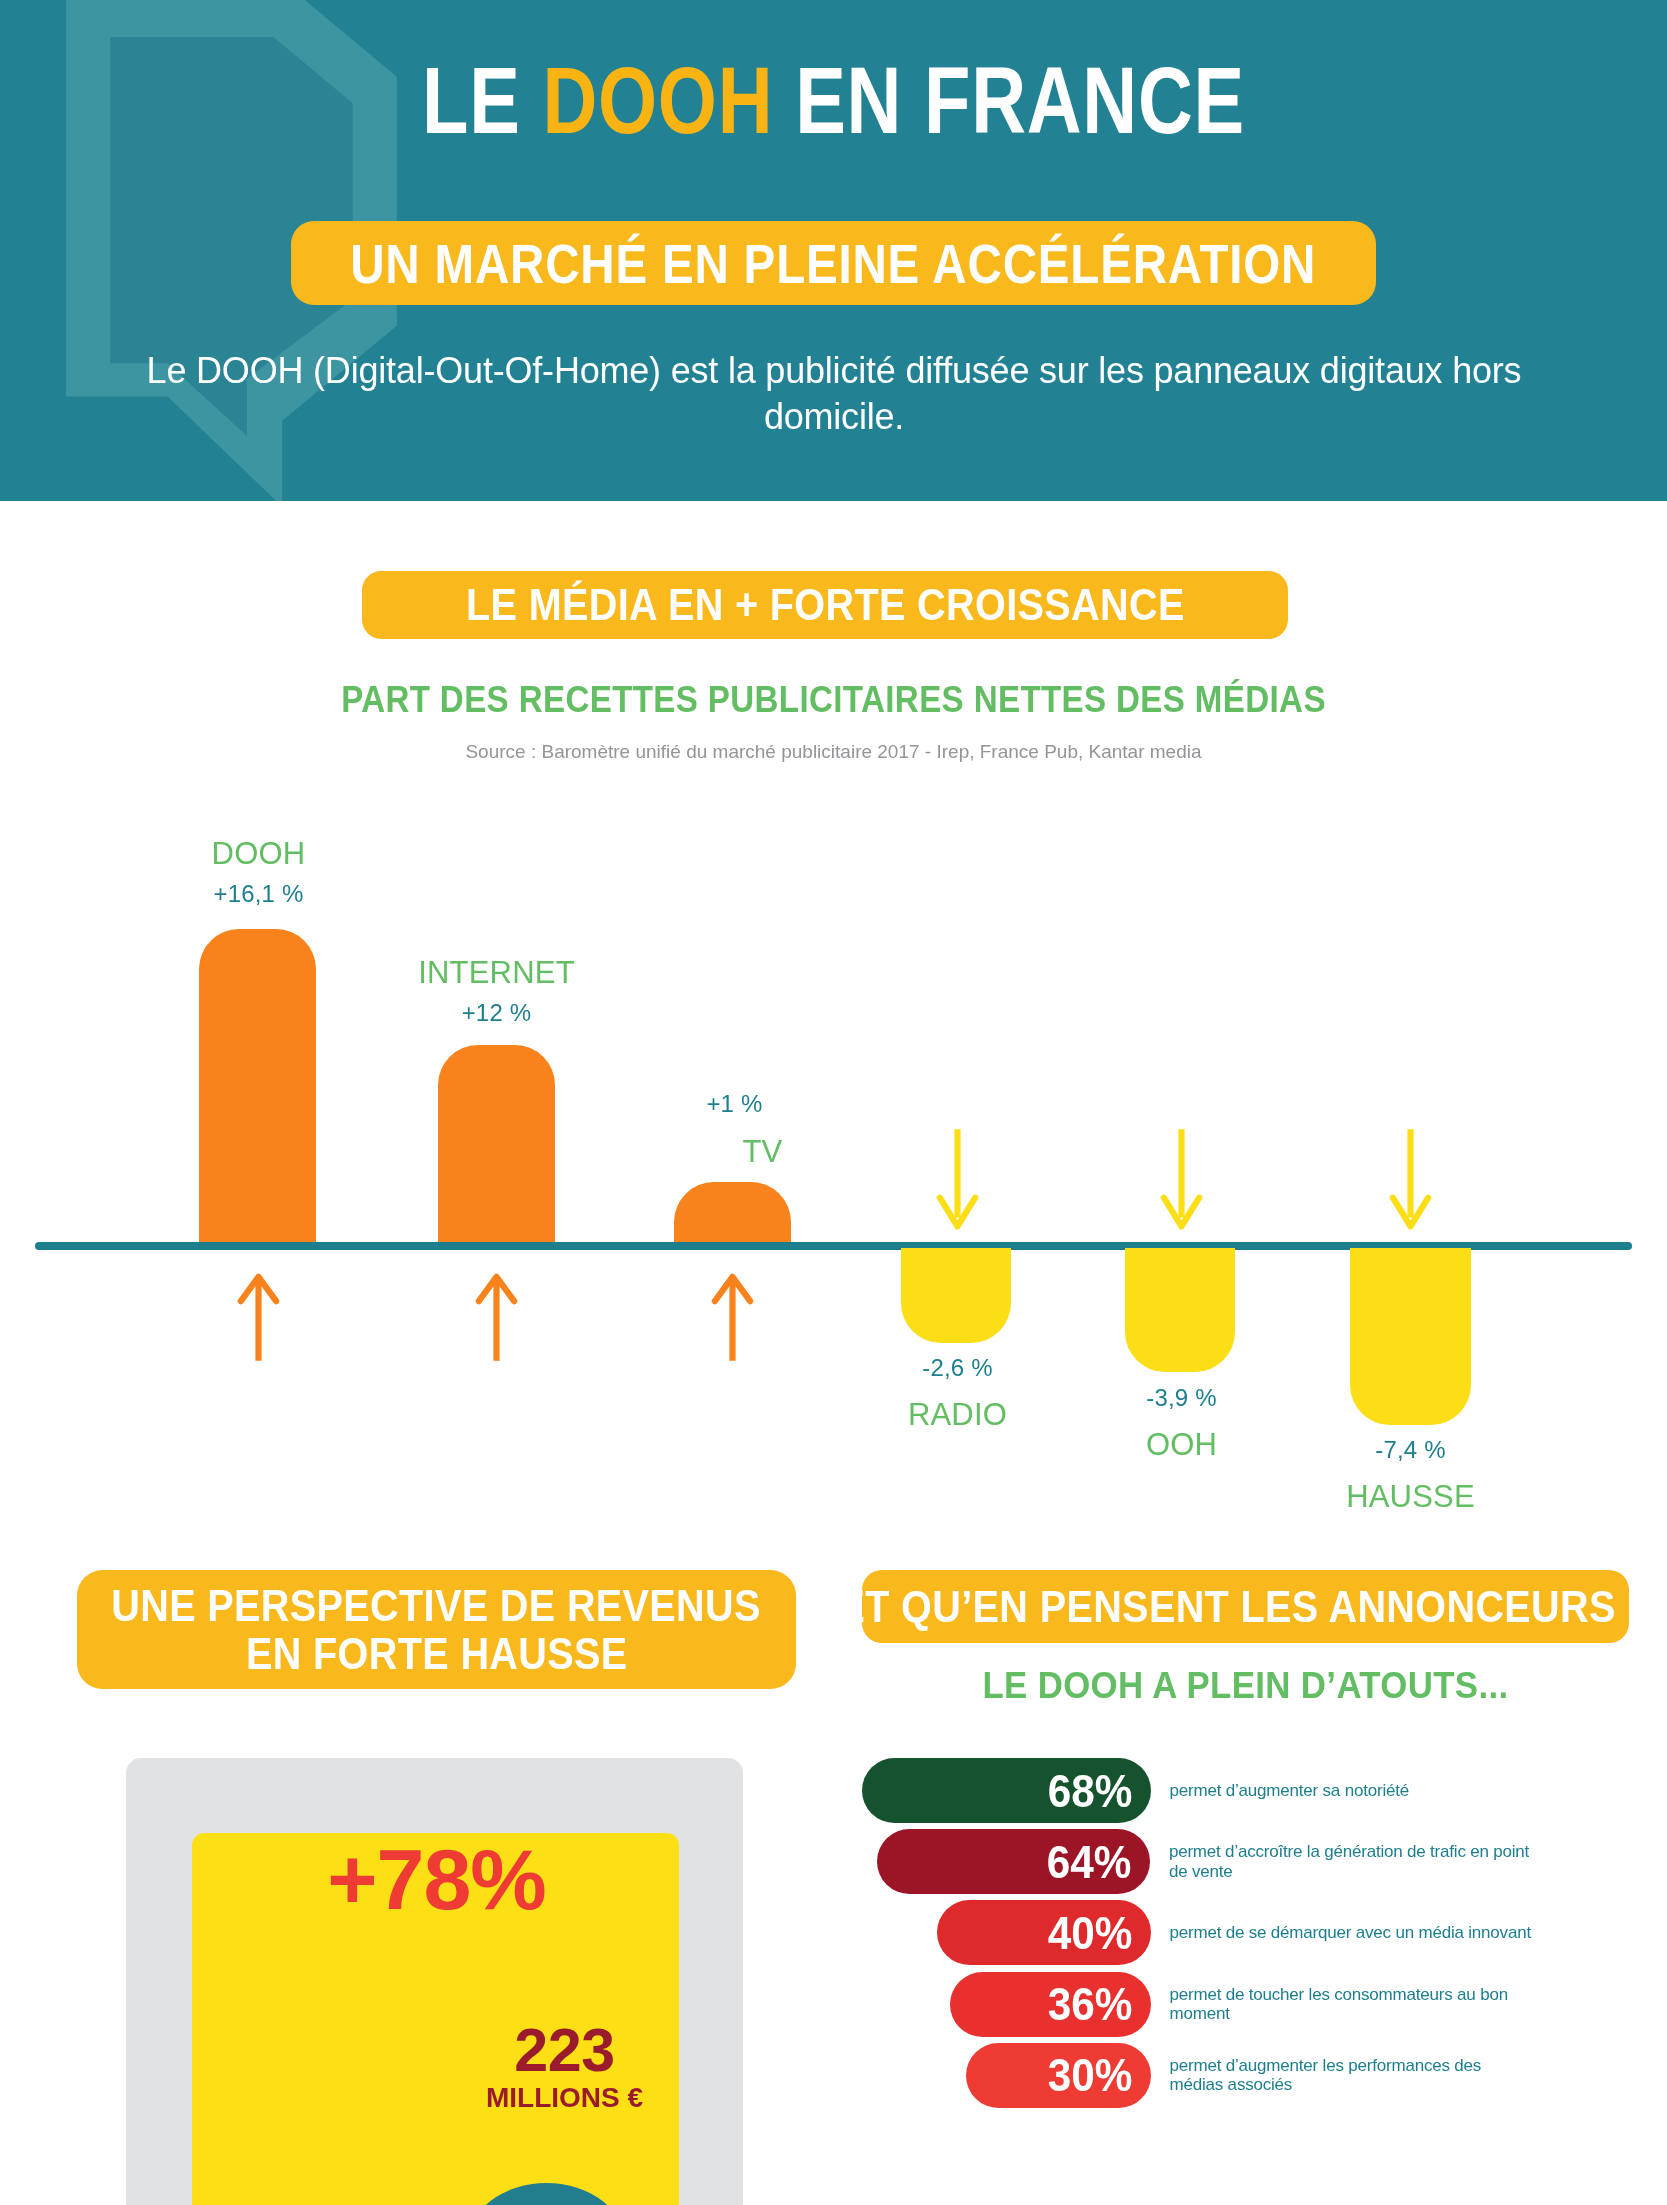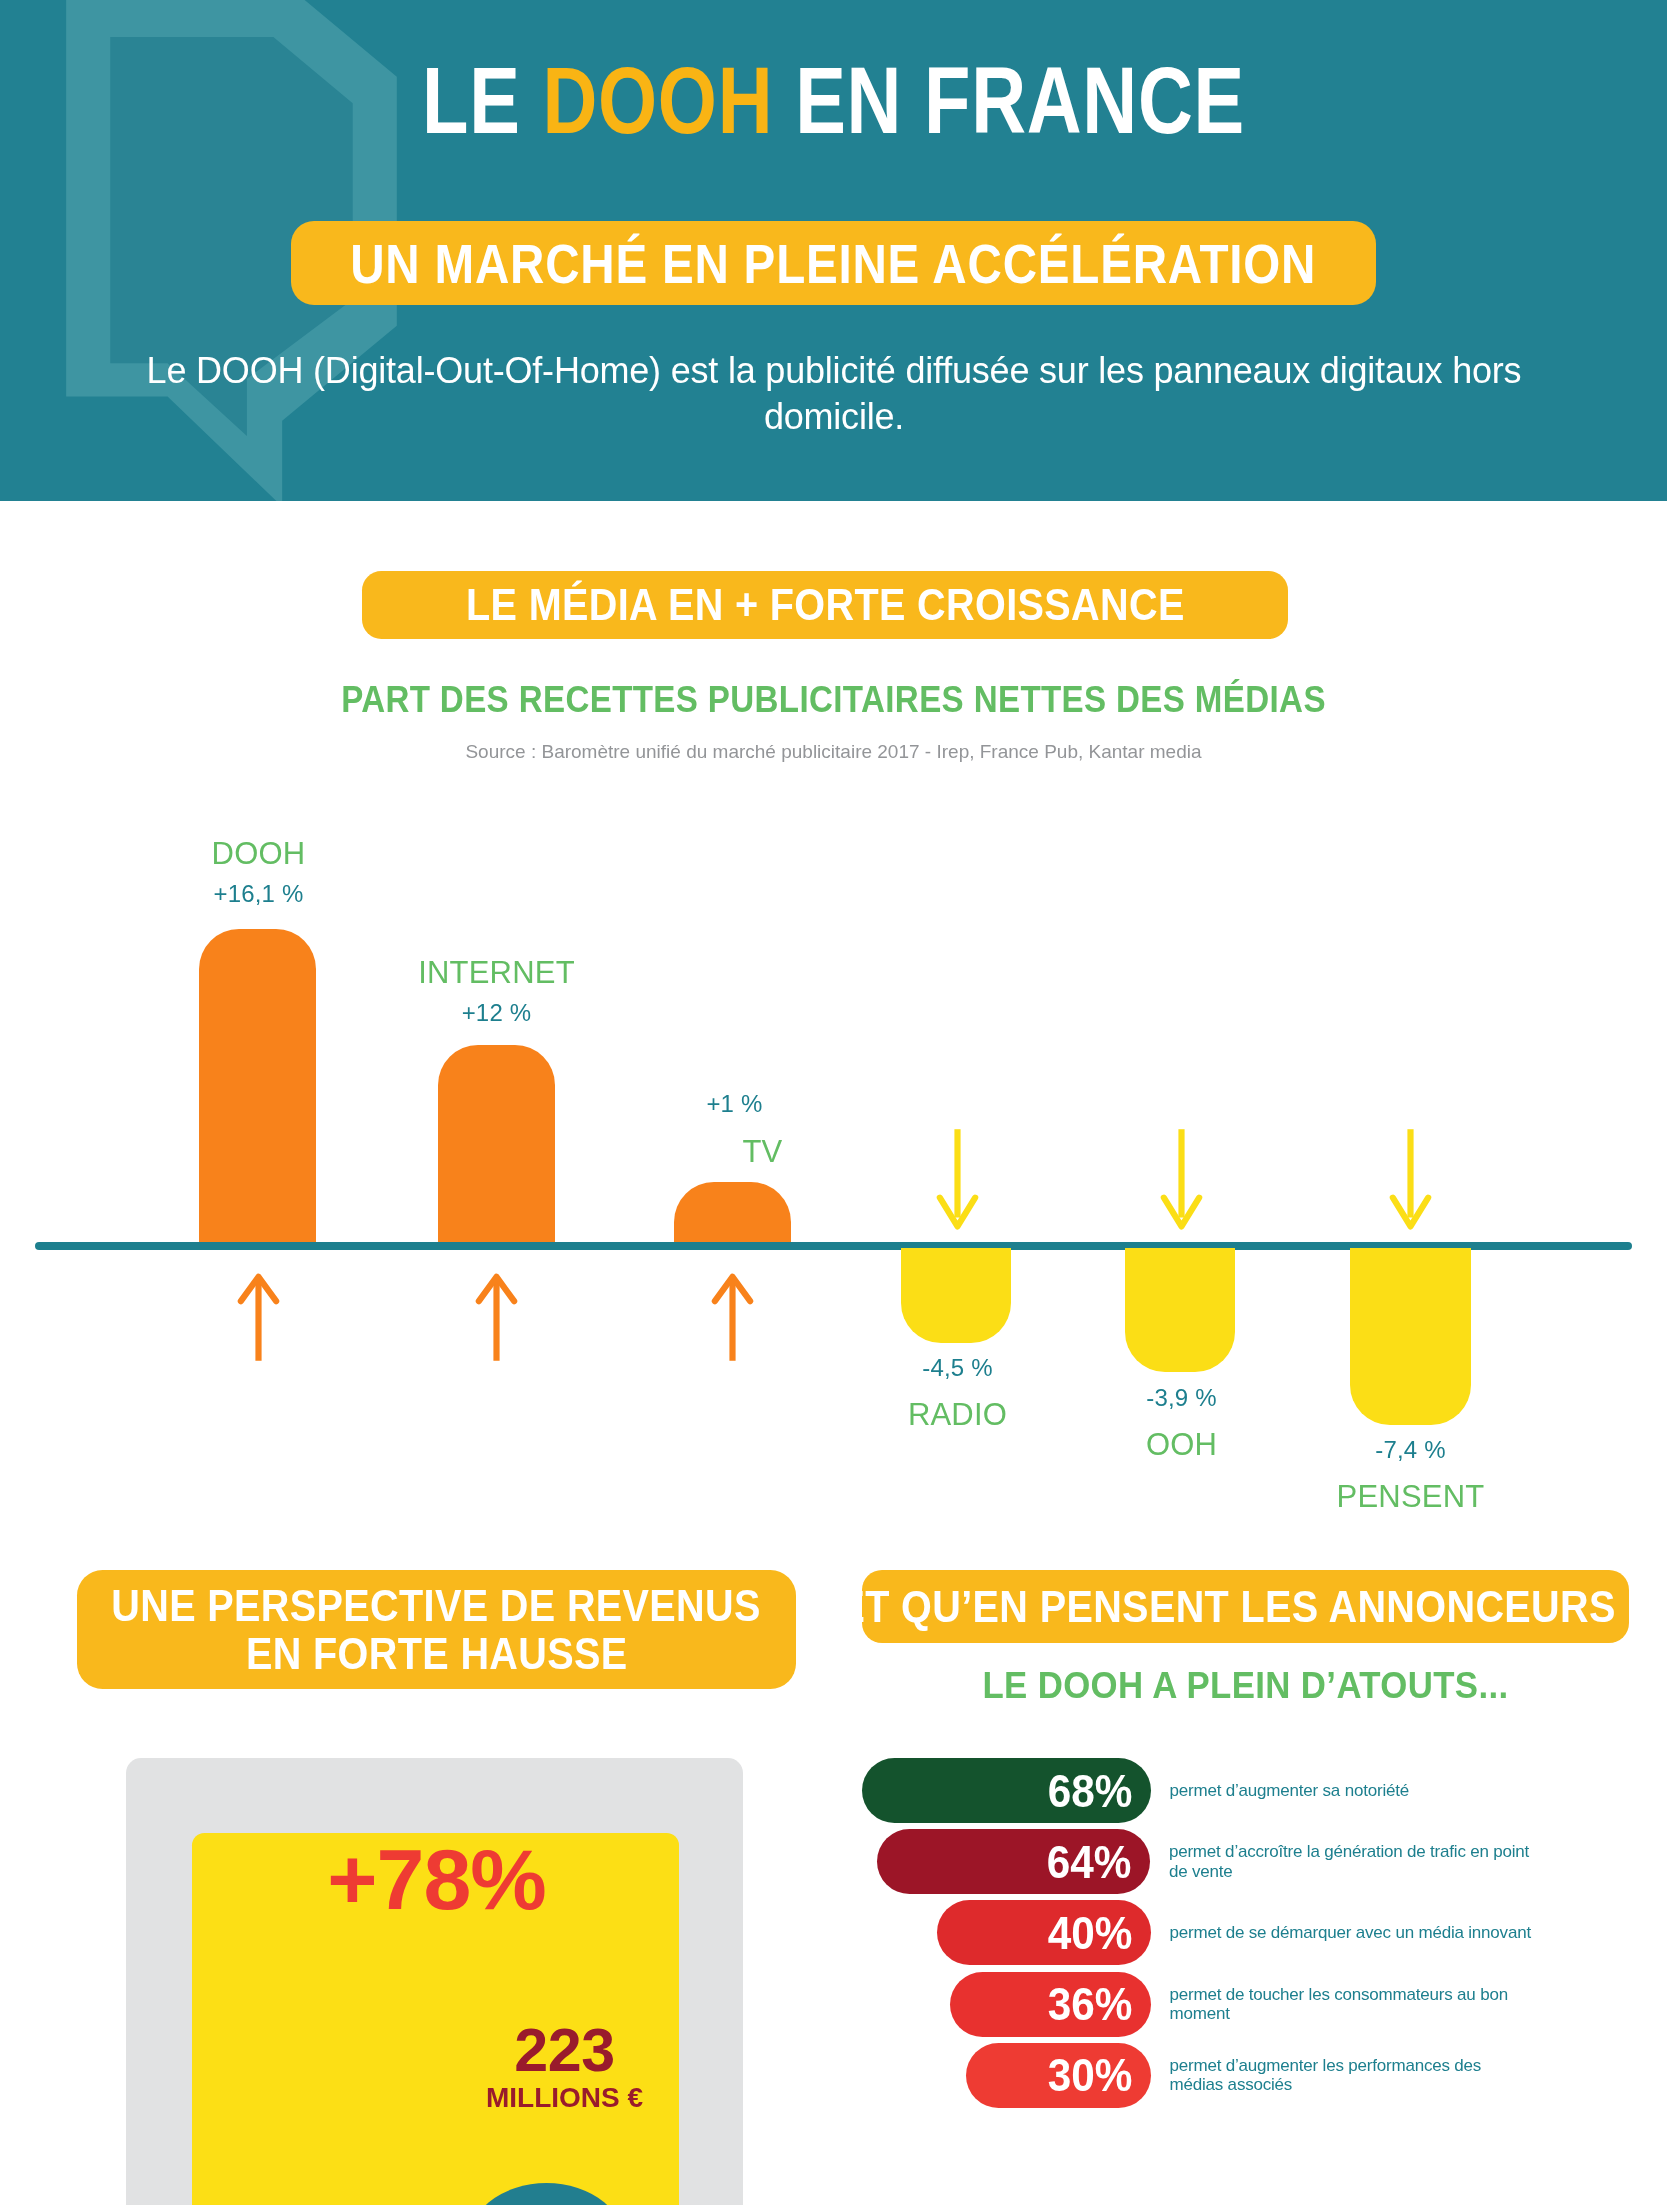--- a/index.html
+++ b/index.html
@@ -334,30 +334,30 @@
 
     <div class="bar-pos" style="left:438px; top:251px; width:117px; height:197px;"></div>
     <div class="cat-name" style="left:395px; top:161px; width:203px;">INTERNET</div>
     <div class="cat-val" style="left:395px; top:205px; width:203px;">+12 %</div>
 
     <div class="bar-pos" style="left:674px; top:388px; width:117px; height:60px;"></div>
     <div class="cat-val" style="left:633px; top:296px; width:203px;">+1 %</div>
     <div class="cat-name" style="left:661px; top:340px; width:203px;">TV</div>
 
     <div class="bar-neg" style="left:901px; top:454px; width:110px; height:95px;"></div>
-    <div class="cat-val" style="left:856px; top:560px; width:203px;">-4,5 %</div>
+    <div class="cat-val" style="left:856px; top:560px; width:203px;">-2,6 %</div>
     <div class="cat-name" style="left:856px; top:603px; width:203px;">RADIO</div>
 
     <div class="bar-neg" style="left:1125px; top:454px; width:110px; height:124px;"></div>
     <div class="cat-val" style="left:1080px; top:590px; width:203px;">-3,9 %</div>
     <div class="cat-name" style="left:1080px; top:633px; width:203px;">OOH</div>
 
     <div class="bar-neg" style="left:1350px; top:454px; width:121px; height:177px;"></div>
     <div class="cat-val" style="left:1309px; top:642px; width:203px;">-7,4 %</div>
-    <div class="cat-name" style="left:1309px; top:685px; width:203px;">PENSENT</div>
+    <div class="cat-name" style="left:1309px; top:685px; width:203px;">HAUSSE</div>
 
     <svg class="arrow-up" style="left:232px; top:474px;" width="53" height="95" viewBox="0 0 120 215">
       <line x1="60" y1="210" x2="60" y2="30" stroke="#F8821B" stroke-width="14"></line>
       <polyline points="20,75 60,20 100,75" fill="none" stroke="#F8821B" stroke-width="14" stroke-linejoin="round" stroke-linecap="round"></polyline>
     </svg>
     <svg class="arrow-up" style="left:470px; top:474px;" width="53" height="95" viewBox="0 0 120 215">
       <line x1="60" y1="210" x2="60" y2="30" stroke="#F8821B" stroke-width="14"></line>
       <polyline points="20,75 60,20 100,75" fill="none" stroke="#F8821B" stroke-width="14" stroke-linejoin="round" stroke-linecap="round"></polyline>
     </svg>
     <svg class="arrow-up" style="left:706px; top:474px;" width="53" height="95" viewBox="0 0 120 215">

